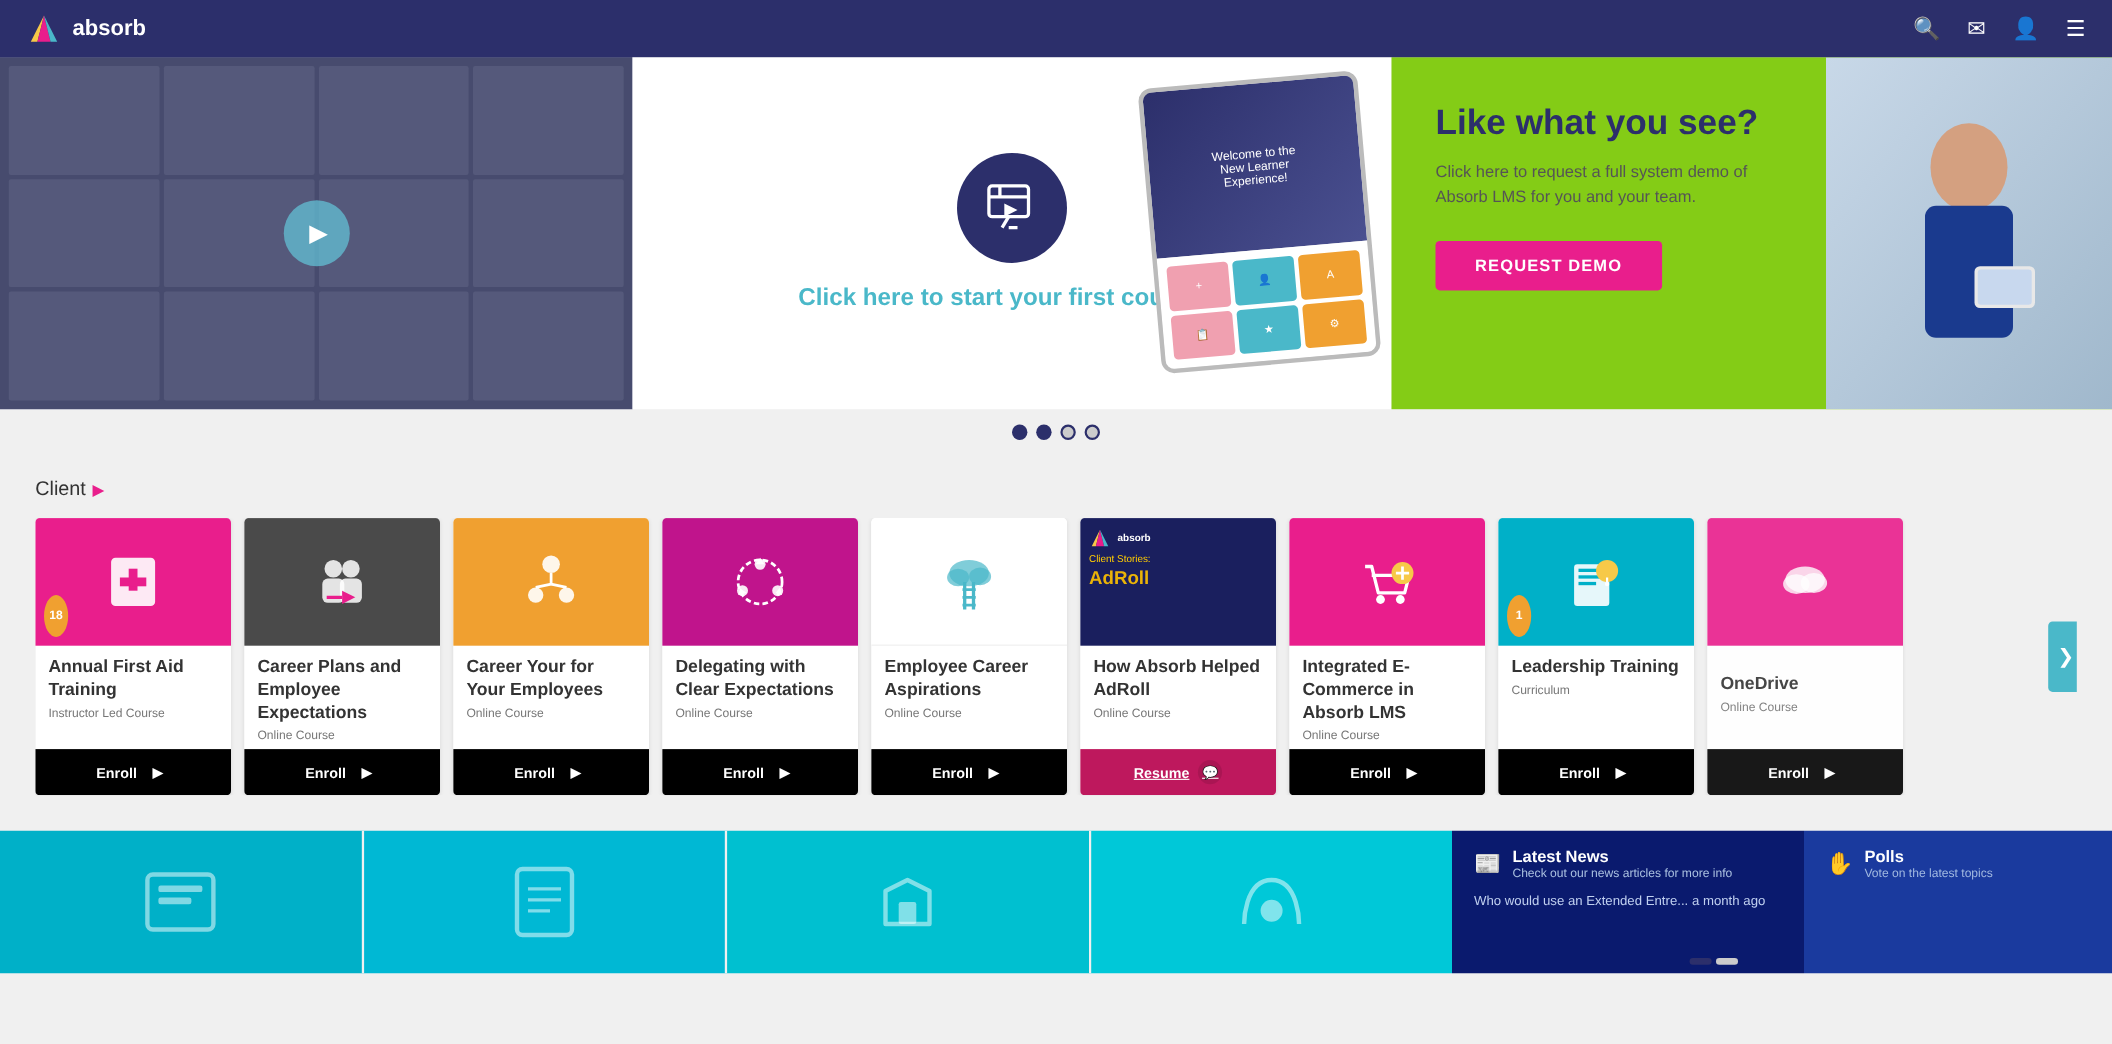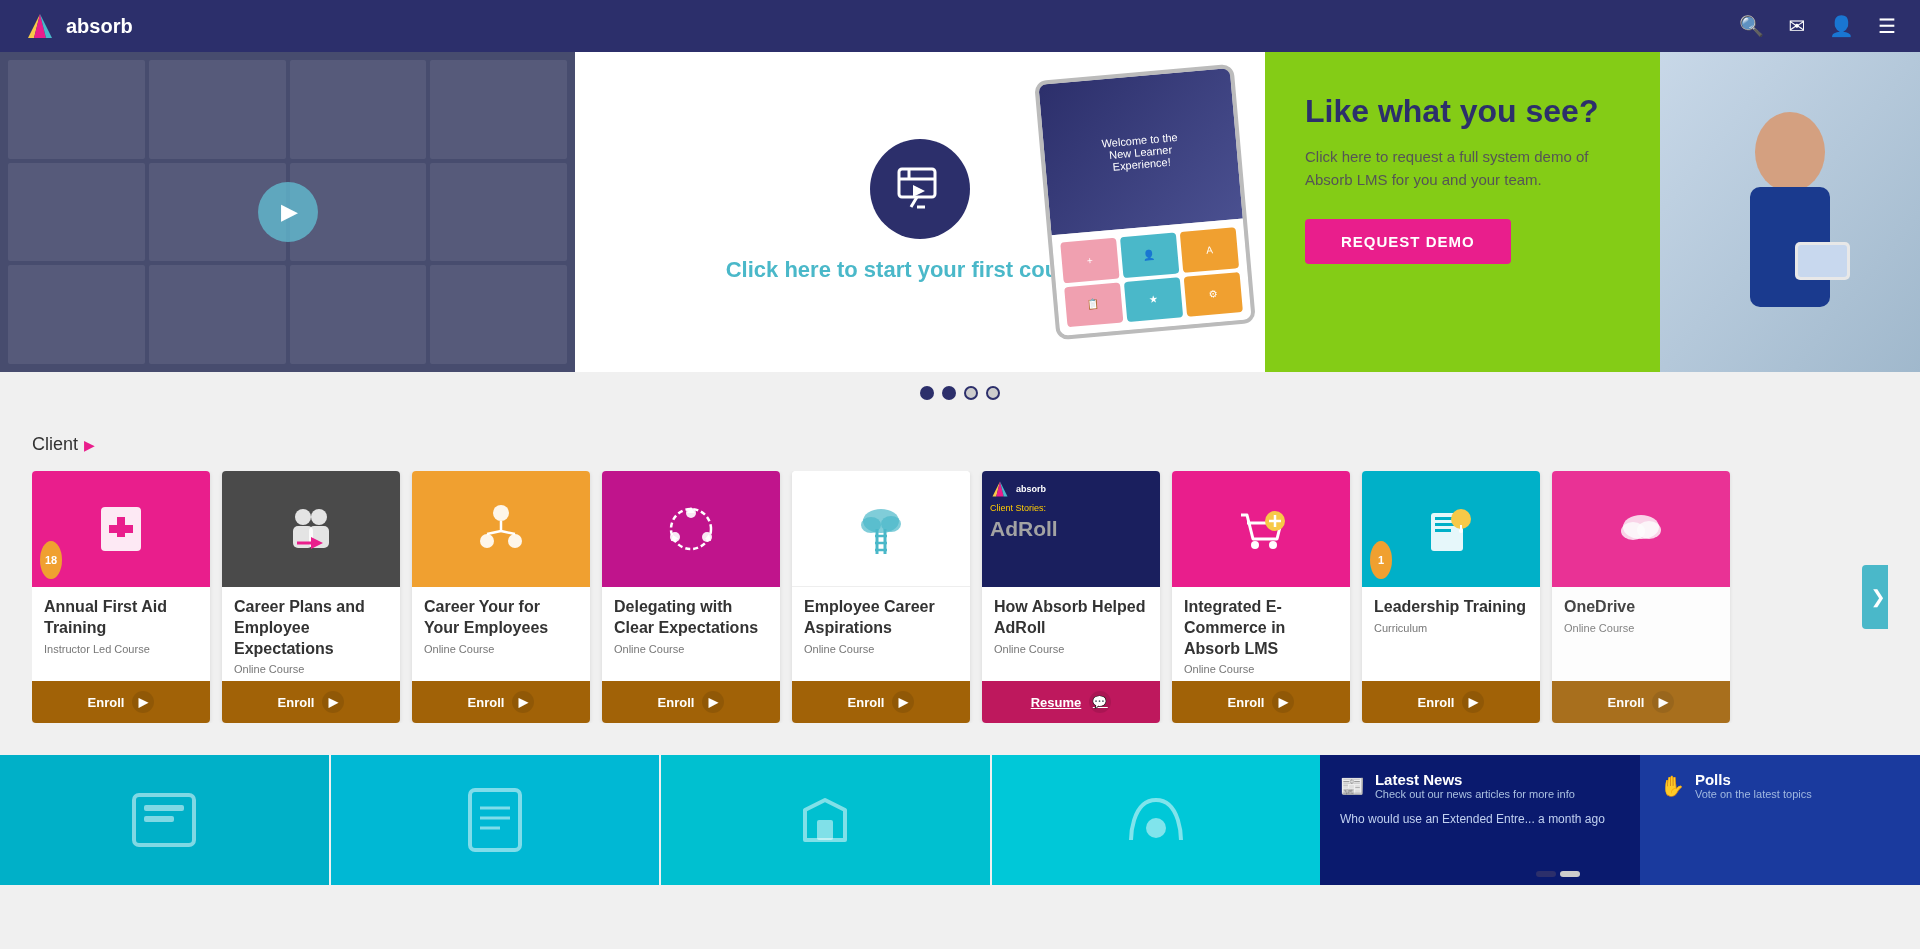--- a/index.html
+++ b/index.html
@@ -306,21 +306,21 @@
       line-height: 1.3;
     }
     .card-type {
       font-size: 11px;
       color: #777;
     }
     .card-footer {
       padding: 0 0 0 0;
     }
     .enroll-btn {
-      background: #a16207;
+      background: #000000;
       color: white;
       border: none;
       width: 100%;
       padding: 10px 0;
       font-size: 13px;
       font-weight: 600;
       cursor: pointer;
       display: flex;
       align-items: center;
       justify-content: center;
@@ -684,21 +684,21 @@
       <div class="card-thumbnail dark-navy" style="background:#1a1f5e; padding:8px; flex-direction:column; align-items:flex-start; justify-content:flex-start;">
         <div style="display:flex;align-items:center;gap:6px;margin-bottom:4px;">
           <svg width="20" height="20" viewBox="0 0 32 32">
             <polygon points="4,28 16,4 10,28" fill="#f7c948"></polygon>
             <polygon points="10,28 16,4 22,28" fill="#e91e8c"></polygon>
             <polygon points="22,28 16,4 28,28" fill="#4ab8c9"></polygon>
           </svg>
           <span style="color:white;font-size:9px;font-weight:600;">absorb</span>
         </div>
         <div style="color:#ffcc00;font-size:9px;margin-bottom:4px;">Client Stories:</div>
-        <div style="color:#a3a3a3;font-size:21px;font-weight:700;line-height:1.1;">AdRoll</div>
+        <div style="color:#eab308;font-size:17px;font-weight:700;line-height:1.1;">AdRoll</div>
       </div>
       <div class="card-body">
         <div class="card-title">How Absorb Helped AdRoll</div>
         <div class="card-type">Online Course</div>
       </div>
       <div class="card-footer">
         <button class="enroll-btn orange-btn">
           <span>Resume</span>
           <span class="enroll-arrow">💬</span>
         </button>
@@ -749,21 +749,21 @@
         <div class="card-type">Curriculum</div>
       </div>
       <div class="card-footer">
         <button class="enroll-btn">
           <span>Enroll</span>
           <span class="enroll-arrow">▶</span>
         </button>
       </div>
     </div>
 
-    <div class="course-card" style="opacity:0.9;">
+    <div class="course-card" style="opacity:0.9;gap:15px;">
       <div class="card-thumbnail pink3" style="background:#e91e8c;">
         <svg class="thumb-svg" viewBox="0 0 60 60">
           <ellipse cx="30" cy="28" rx="18" ry="12" fill="white" fill-opacity="0.8"></ellipse>
           <ellipse cx="22" cy="32" rx="12" ry="9" fill="white" fill-opacity="0.8"></ellipse>
           <ellipse cx="38" cy="31" rx="12" ry="9" fill="white" fill-opacity="0.8"></ellipse>
         </svg>
       </div>
       <div class="card-body">
         <div class="card-title">OneDrive</div>
         <div class="card-type">Online Course</div>

